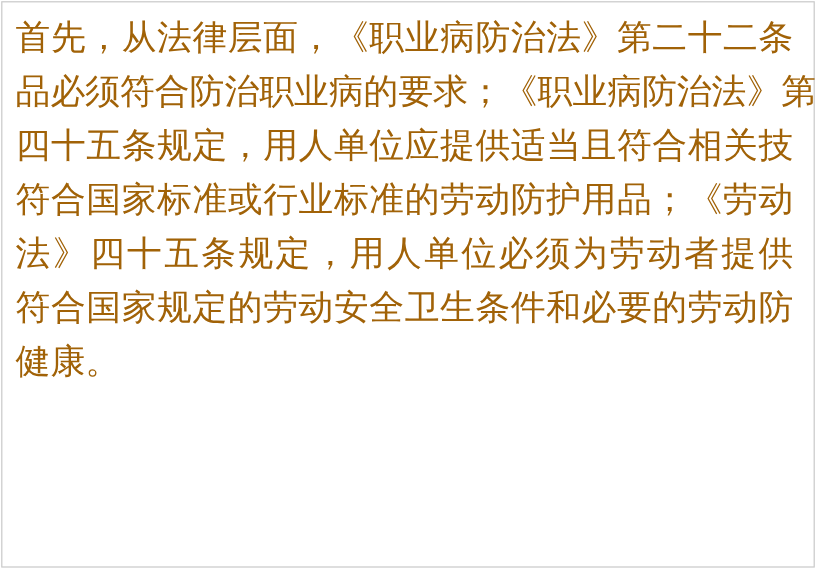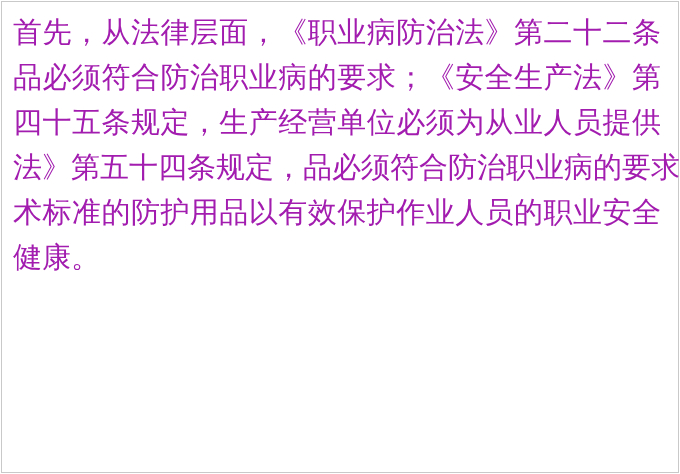--- a/index.html
+++ b/index.html
@@ -40,21 +40,22 @@
   }
   .text-line.last {
     text-align: center;
     text-align-last: left;
   }
 </style>
 </head>
 <body style="background: rgb(255, 255, 255);">
 
 <div class="text-panel" style="border-color: rgb(201, 201, 201);">
-  <div class="paragraph" style="color: #a21caf;">
+  <div class="paragraph" style="color: #a16207;">
       <div class="text-line">首先，从法律层面，《职业病防治法》第二十二条</div>
-      <div class="text-line">品必须符合防治职业病的要求；《安全生产法》第</div>
-      <div class="text-line">四十五条规定，生产经营单位必须为从业人员提供</div>
-      <div class="text-line">法》第五十四条规定，品必须符合防治职业病的要求</div>
-      <div class="text-line">术标准的防护用品以有效保护作业人员的职业安全</div>
+      <div class="text-line">品必须符合防治职业病的要求；《职业病防治法》第</div>
+      <div class="text-line">四十五条规定，用人单位应提供适当且符合相关技</div>
+      <div class="text-line">符合国家标准或行业标准的劳动防护用品；《劳动</div>
+      <div class="text-line">法》四十五条规定，用人单位必须为劳动者提供</div>
+      <div class="text-line">符合国家规定的劳动安全卫生条件和必要的劳动防</div>
       <div class="text-line last">健康。</div>
     </div>
 </div>
 
 </body></html>

